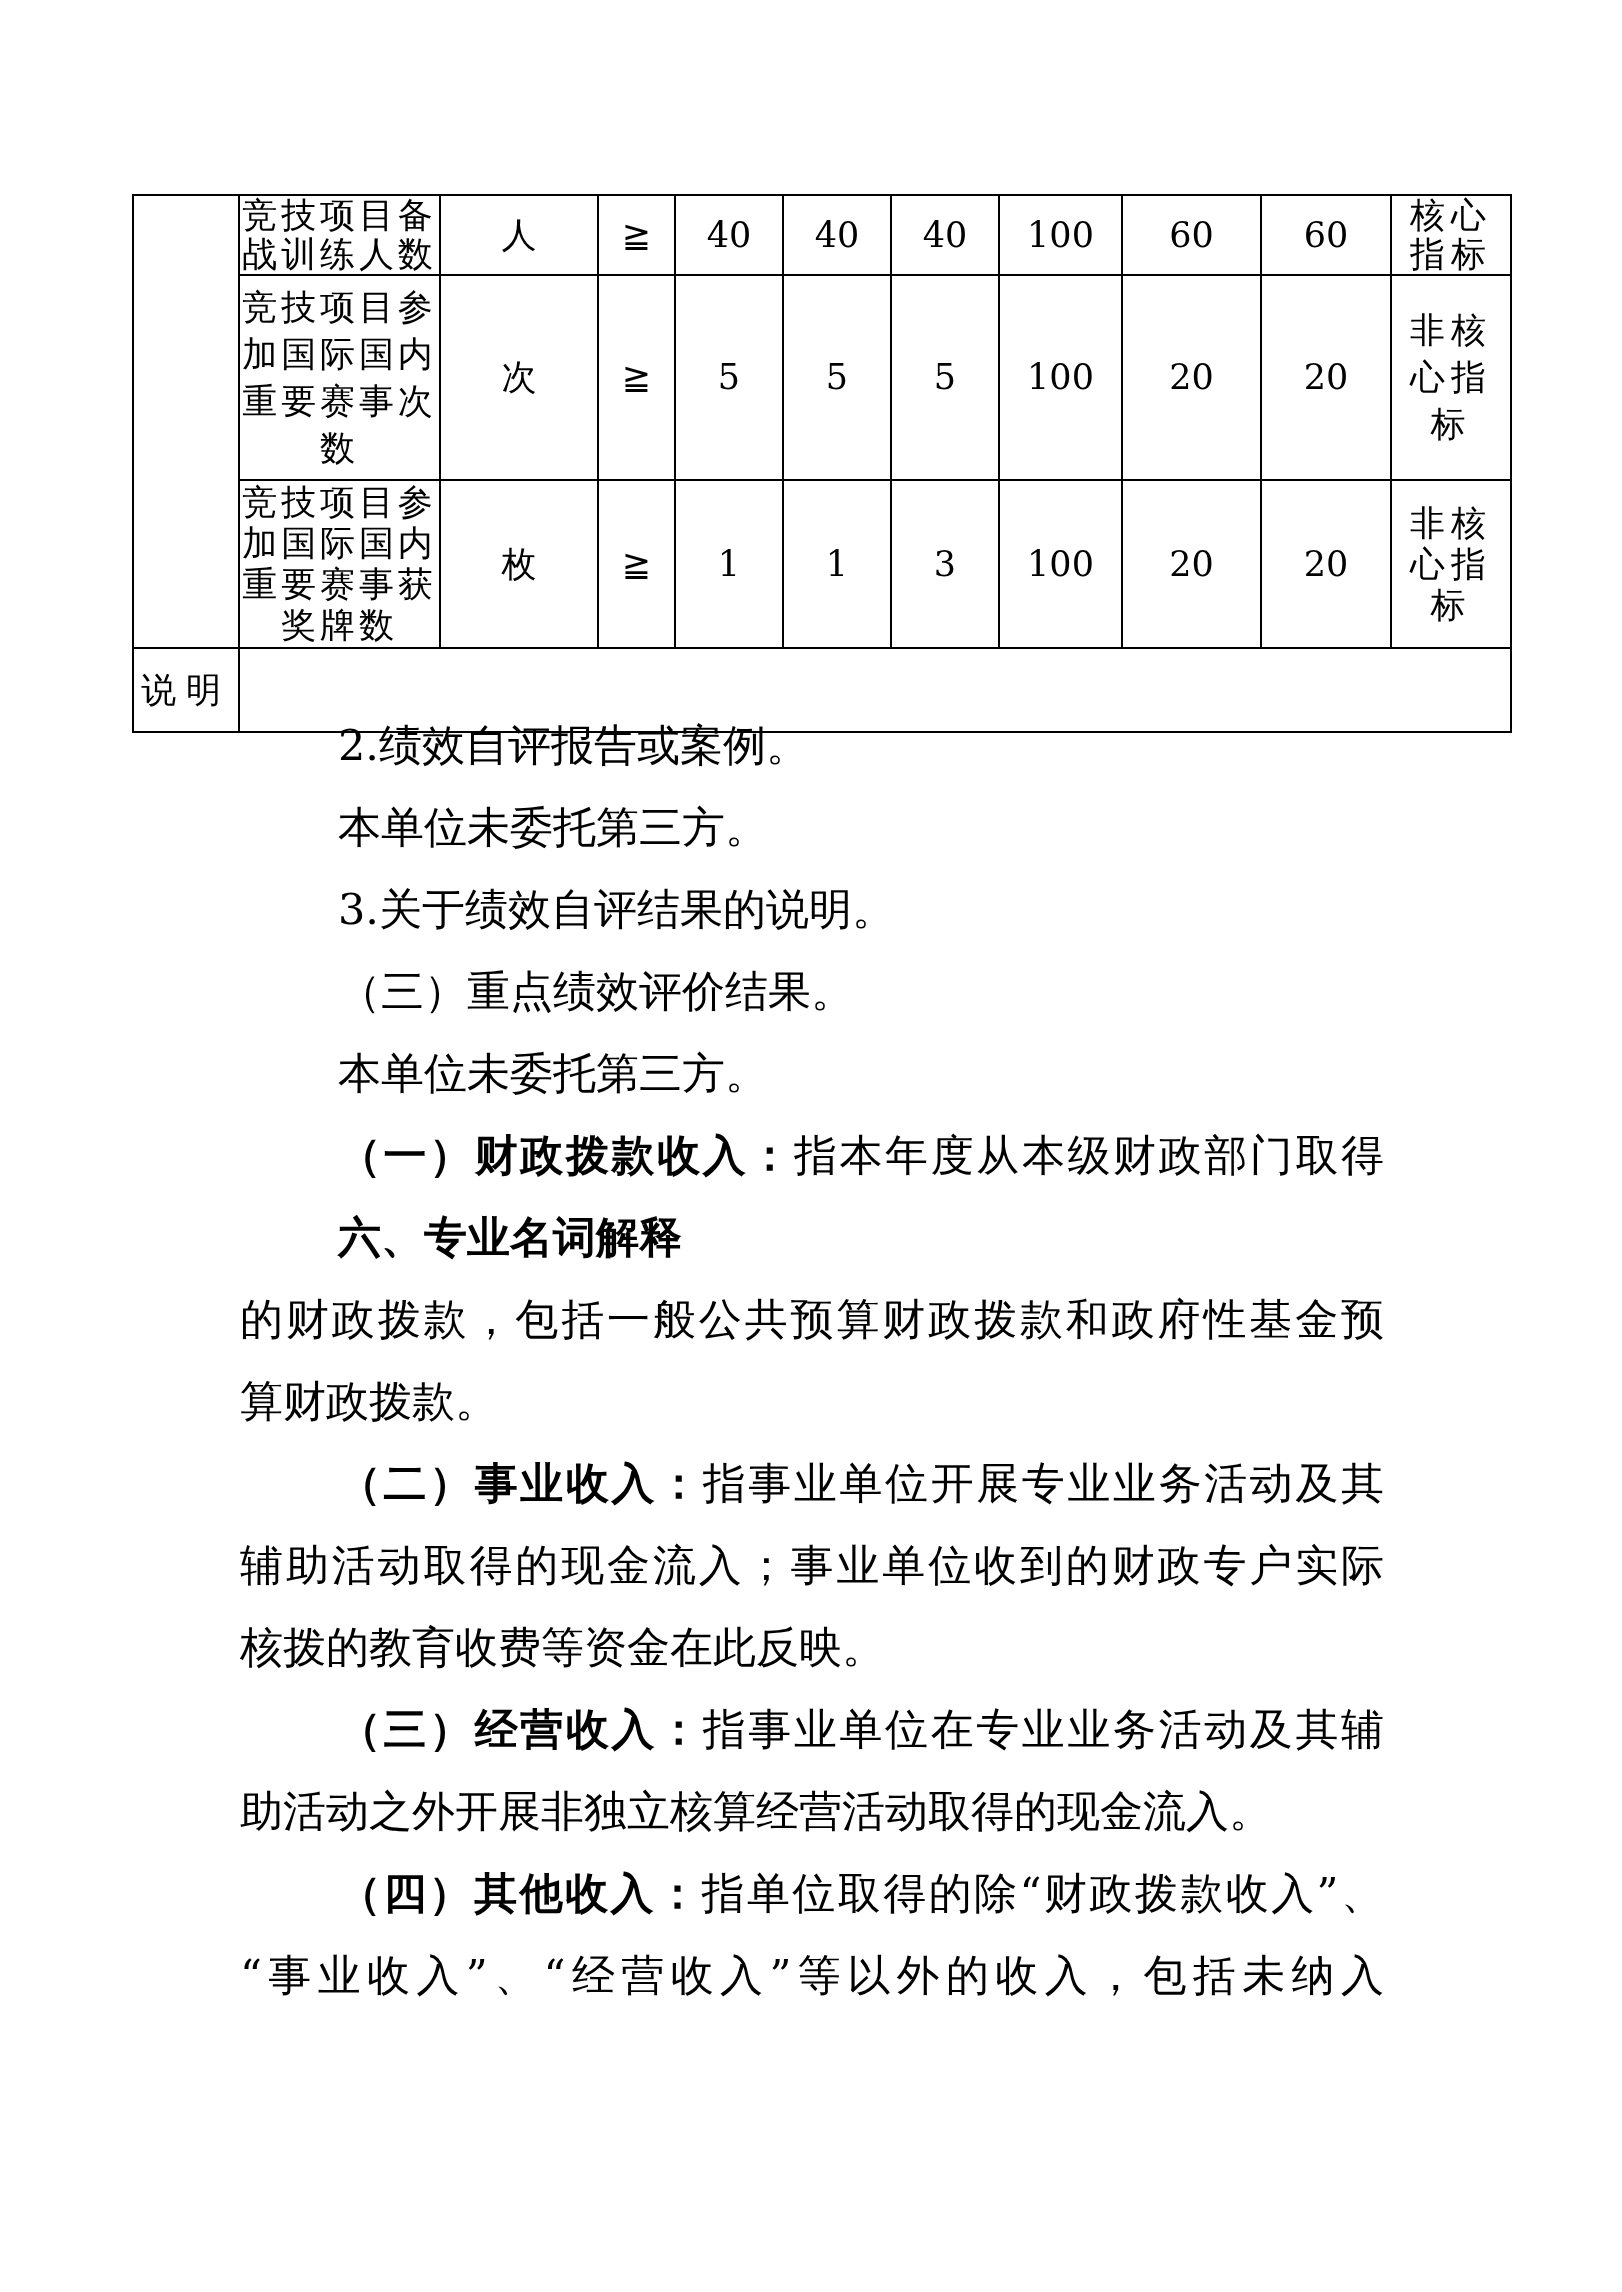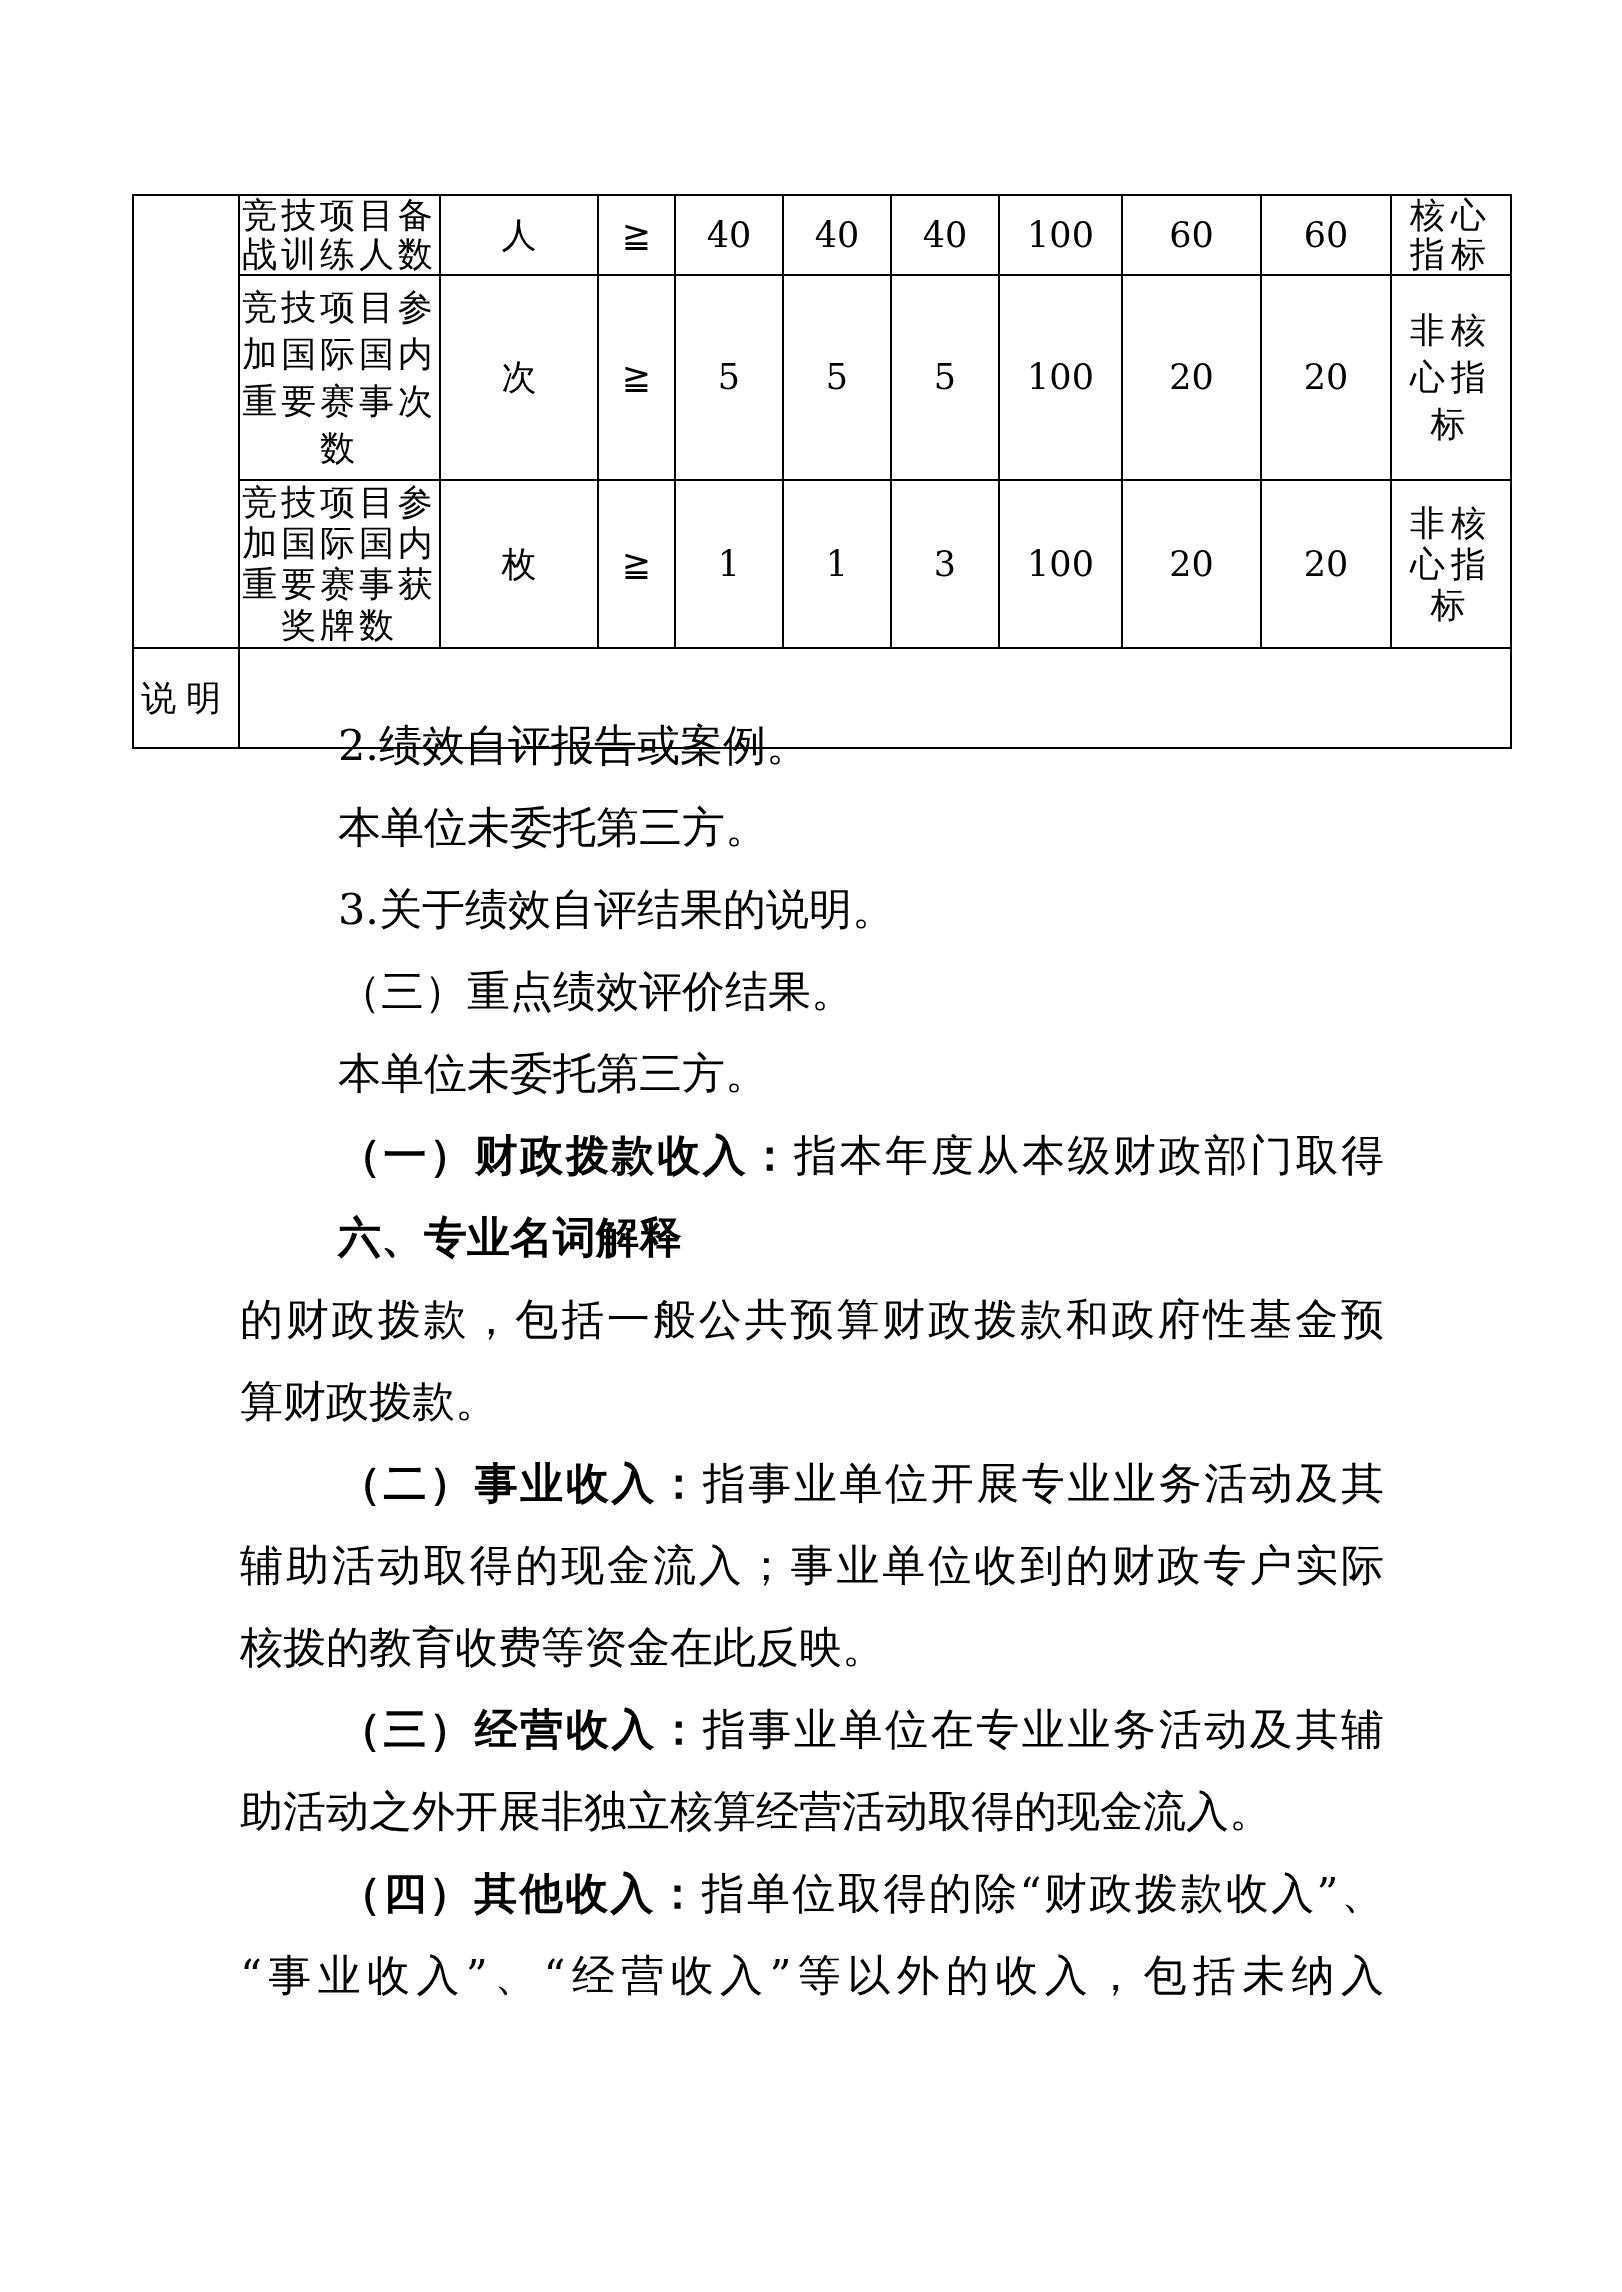--- a/index.html
+++ b/index.html
@@ -16,21 +16,21 @@
     width:1377px;
   }
   table.indicators td {
     border:2px solid #000;
     text-align:center; vertical-align:middle;
     font-size:35px; padding:0; overflow:hidden;
   }
   tr.r1 { height:78px; }
   tr.r2 { height:205px; }
   tr.r3 { height:168px; }
-  tr.r4 { height:100px; }
+  tr.r4 { height:84px; }
   tr.r1 td, tr.r2 td, tr.r3 td { border-bottom-width:2.9px; }
   tr.r4 td { border-top-width:2.9px; border-bottom-width:2.9px; }
 
   td.ind  { letter-spacing:3.9px; }
   tr.r1 td { line-height:39px; }
   tr.r2 td { line-height:47px; }
   tr.r3 td { line-height:41px; }
   td.tag  { letter-spacing:5.9px; }
   td.num, td.op { font-size:37px; letter-spacing:0; }
   td.notelbl { letter-spacing:9.8px; }

